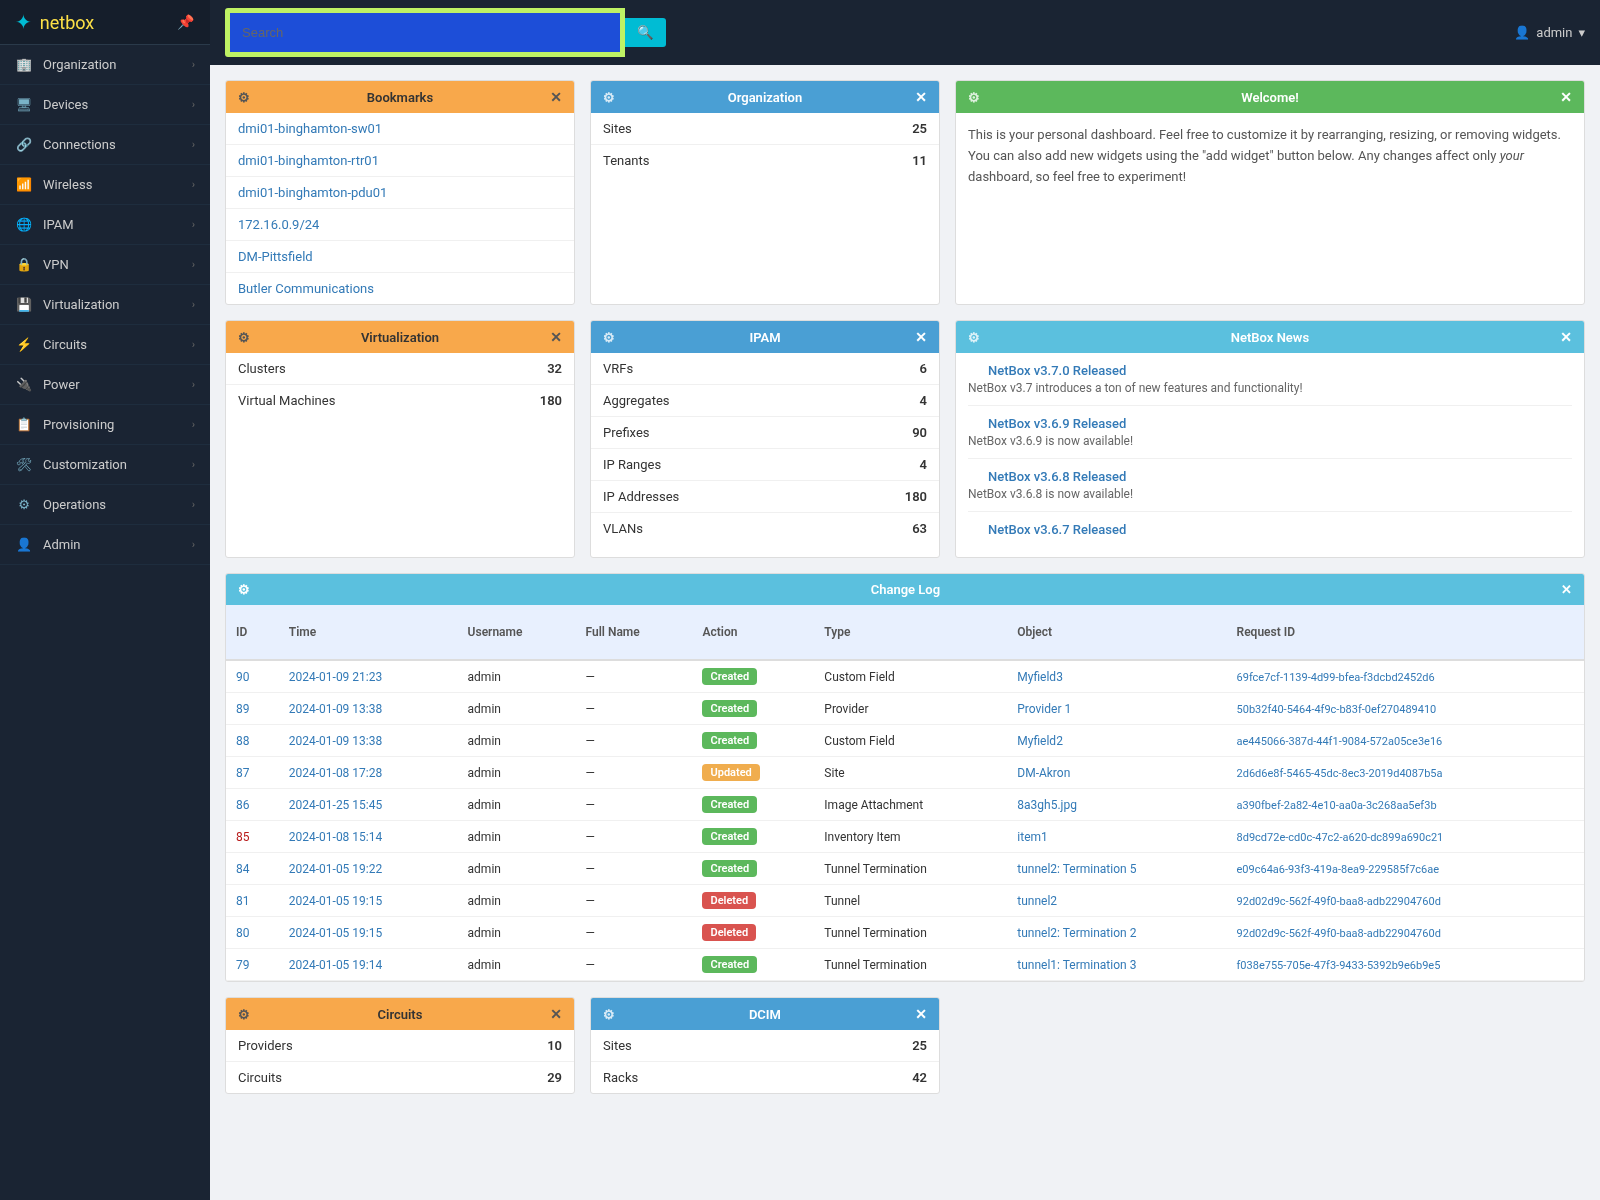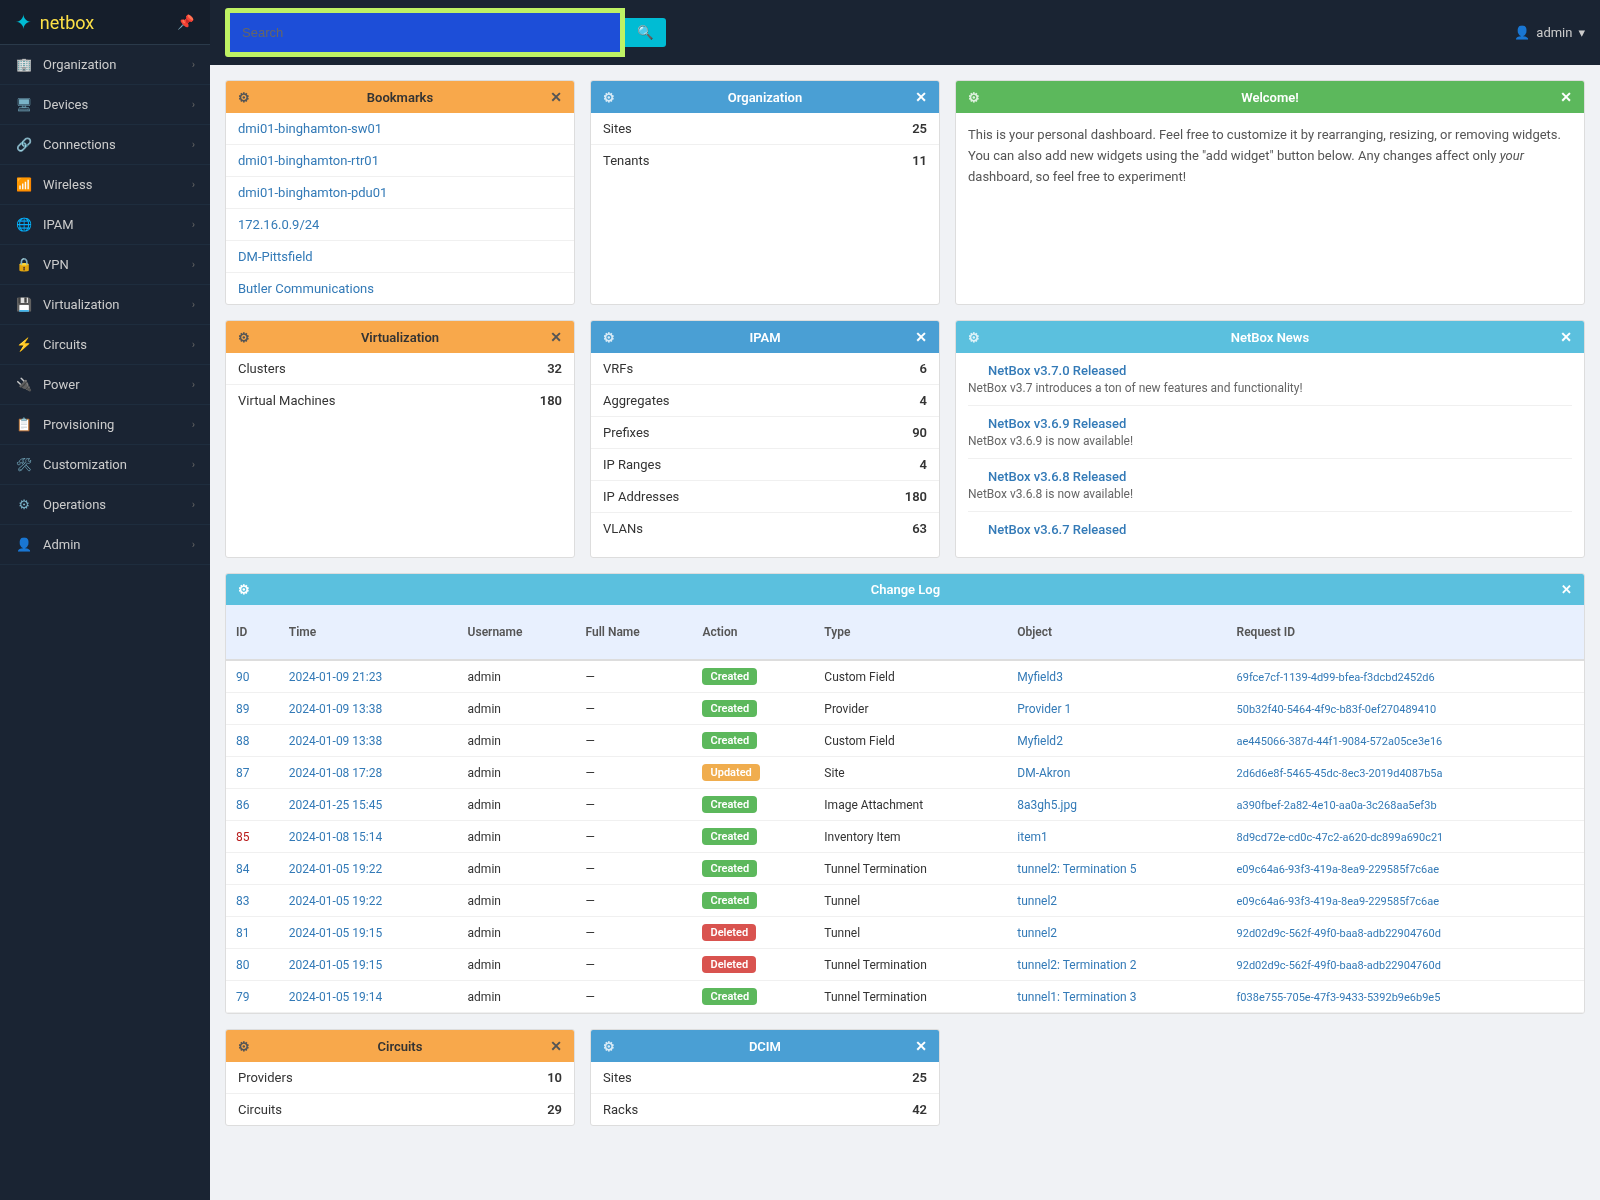--- a/index.html
+++ b/index.html
@@ -407,30 +407,20 @@
     <td><a style="color:#337ab7;text-decoration:none">84</a></td>
     <td><a style="color:#337ab7;text-decoration:none">2024-01-05 19:22</a></td>
     <td>admin</td>
     <td>—</td>
     <td><span class="badge badge-created">Created</span></td>
     <td>Tunnel Termination</td>
     <td><a style="color:#337ab7;text-decoration:none">tunnel2: Termination 5</a></td>
     <td><a style="color:#337ab7;text-decoration:none;font-size:11px">e09c64a6-93f3-419a-8ea9-229585f7c6ae</a></td>
   </tr>
             <tr>
-    <td><a style="color:#337ab7;text-decoration:none">83</a></td>
-    <td><a style="color:#337ab7;text-decoration:none">2024-01-05 19:22</a></td>
-    <td>admin</td>
-    <td>—</td>
-    <td><span class="badge badge-created">Created</span></td>
-    <td>Tunnel</td>
-    <td><a style="color:#337ab7;text-decoration:none">tunnel2</a></td>
-    <td><a style="color:#337ab7;text-decoration:none;font-size:11px">e09c64a6-93f3-419a-8ea9-229585f7c6ae</a></td>
-  </tr>
-            <tr>
     <td><a style="color:#337ab7;text-decoration:none">81</a></td>
     <td><a style="color:#337ab7;text-decoration:none">2024-01-05 19:15</a></td>
     <td>admin</td>
     <td>—</td>
     <td><span class="badge badge-deleted">Deleted</span></td>
     <td>Tunnel</td>
     <td><a style="color:#337ab7;text-decoration:none">tunnel2</a></td>
     <td><a style="color:#337ab7;text-decoration:none;font-size:11px">92d02d9c-562f-49f0-baa8-adb22904760d</a></td>
   </tr>
             <tr>

